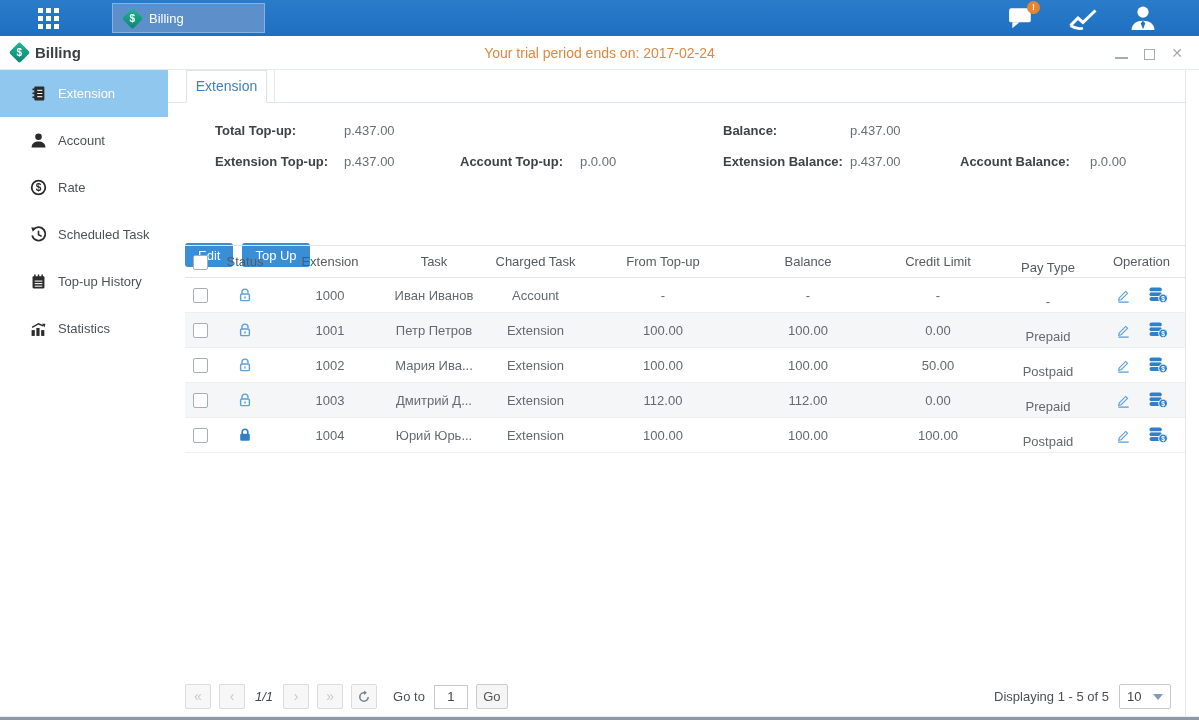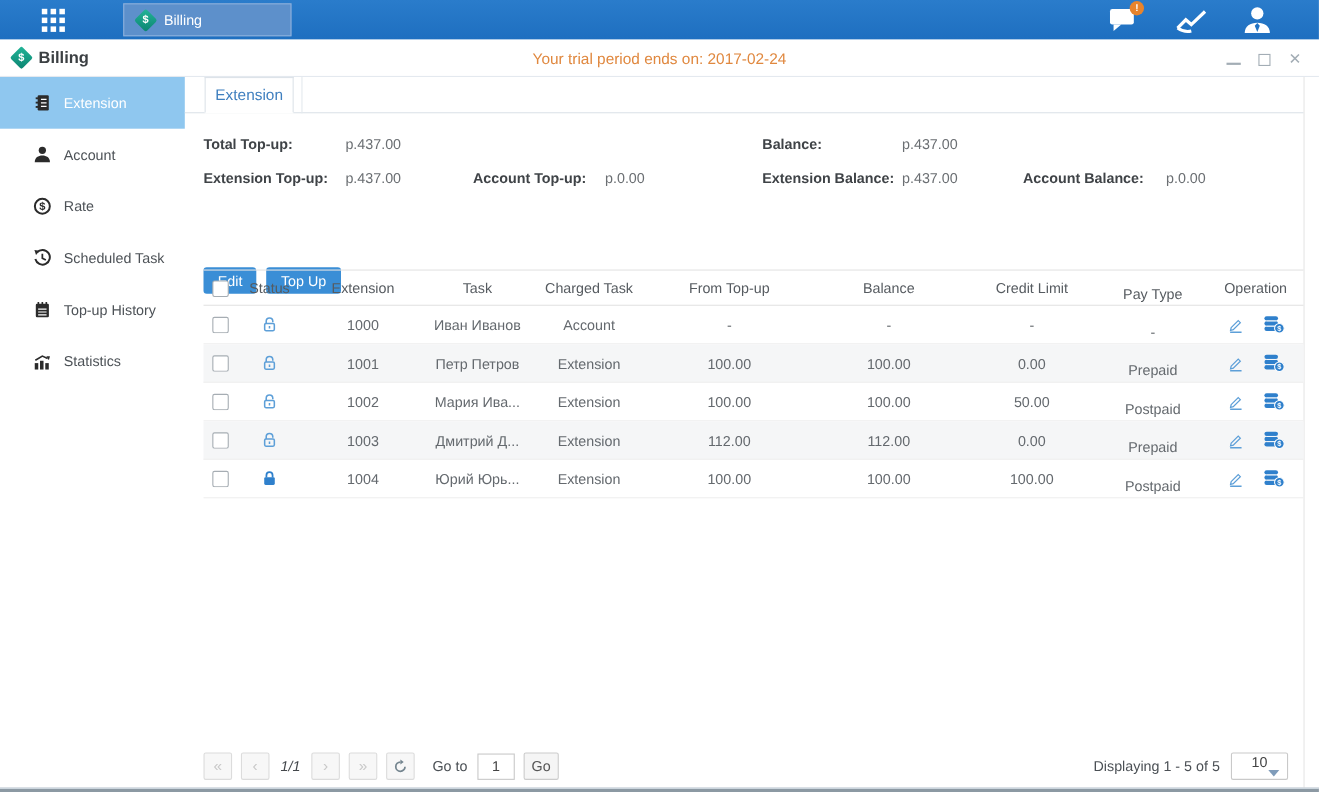--- a/index.html
+++ b/index.html
@@ -48,21 +48,21 @@
 
   
   .tabstrip { position:absolute; top:0; left:0; right:0; height:33px; border-bottom:1px solid #dde3e9; }
   .tab-active { position:absolute; left:18px; top:0; width:81px; height:33px; background:#fff;
                 border:1px solid #dde3e9; border-bottom:1px solid #fff; color:#3f7fbf;
                 font-size:14px; text-align:center; line-height:31px; cursor:pointer; }
   .tab-sep { position:absolute; left:106px; top:0; width:1px; height:33px; background:#e4e9ee; }
 
   
   .summary { position:absolute; top:46px; left:0; right:0; height:70px; font-size:13px; }
-  .summary span { position:absolute; white-space:nowrap; }
+  .summary span { position:absolute; white-space:nowrap;margin-left:30px; }
   .lbl { font-weight:bold; color:#3f4347; }
   .val { color:#6b6f73; }
   .r1 { top:7px; } .r2 { top:38px; }
 
   
   .btn-row { position:absolute; top:126px; left:17px; display:flex; gap:9px; }
   .btn { background:#3a8ed6; color:#fff; border:none; font-size:13px; height:24px;
          padding:0 13px; border-radius:3px; cursor:pointer; font-family:inherit;margin-top:47px; }
 
   
@@ -90,21 +90,21 @@
           cursor:pointer; user-select:none; }
   .pcur { margin:0 10px 0 2px; color:#44484c;font-style:italic; }
   .pbtn.refresh { display:flex; align-items:center; justify-content:center; }
   .goto-lbl { margin:0 9px 0 8px; }
   .goto-input { width:34px; height:24px; border:1px solid #c9c9c9; text-align:center; font-size:13px;
                 font-family:inherit; color:#444; }
   .go-btn { width:32px; height:25px; background:#f5f5f5; border:1px solid #ccc; border-radius:2px;
             font-size:13px; color:#555; margin-left:8px; cursor:pointer; font-family:inherit; }
   .pager-right { margin-left:auto; display:flex; align-items:center; gap:10px; }
   .pagesize { width:52px; height:25px; border:1px solid #c9c9c9; border-radius:2px; background:#fff;
-              display:flex; align-items:center; padding:0 7px; cursor:pointer; color:#444;flex-direction:column; }
+              display:flex; align-items:center; padding:0 7px; cursor:pointer; color:#444; }
   .pagesize .arrow { margin-left:auto; width:0; height:0; border-left:5px solid transparent;
                      border-right:5px solid transparent; border-top:6px solid #7f9cba; }
 
   .bottom-strip { position:absolute; bottom:0; left:0; right:0; height:4px; background:#8c99a3;
                   border-top:1px solid #e6eef5; }
 </style>
 </head>
 <body>
 
 <div class="page">

